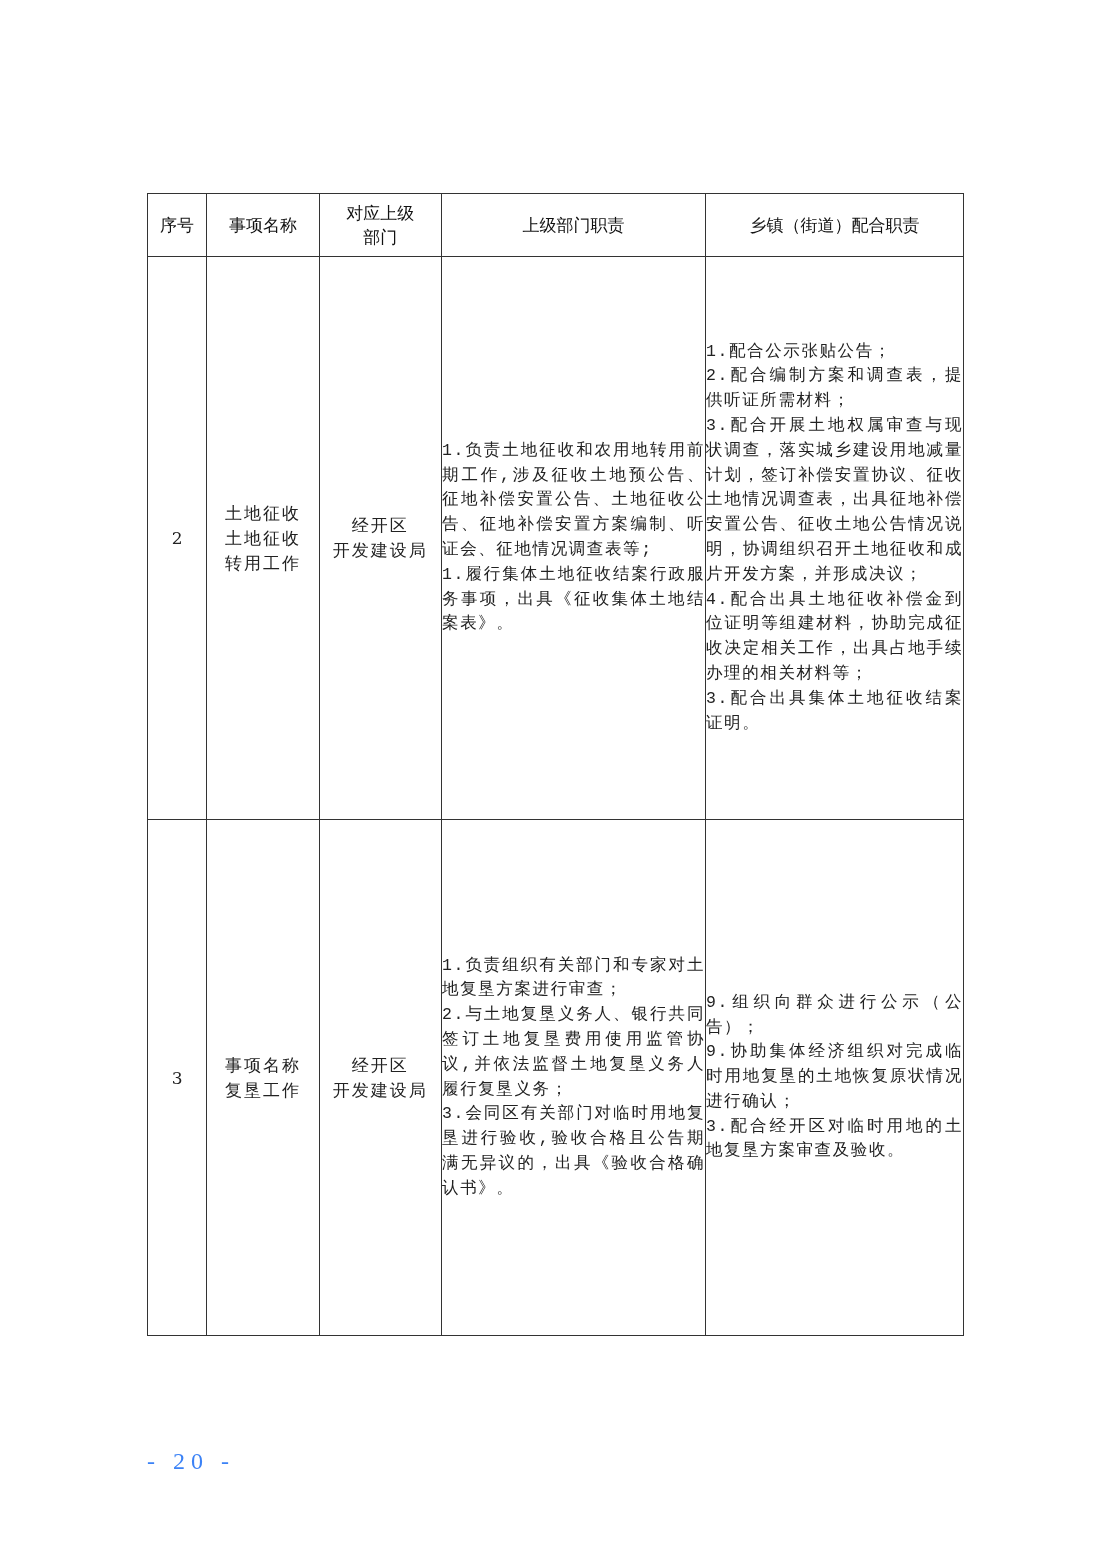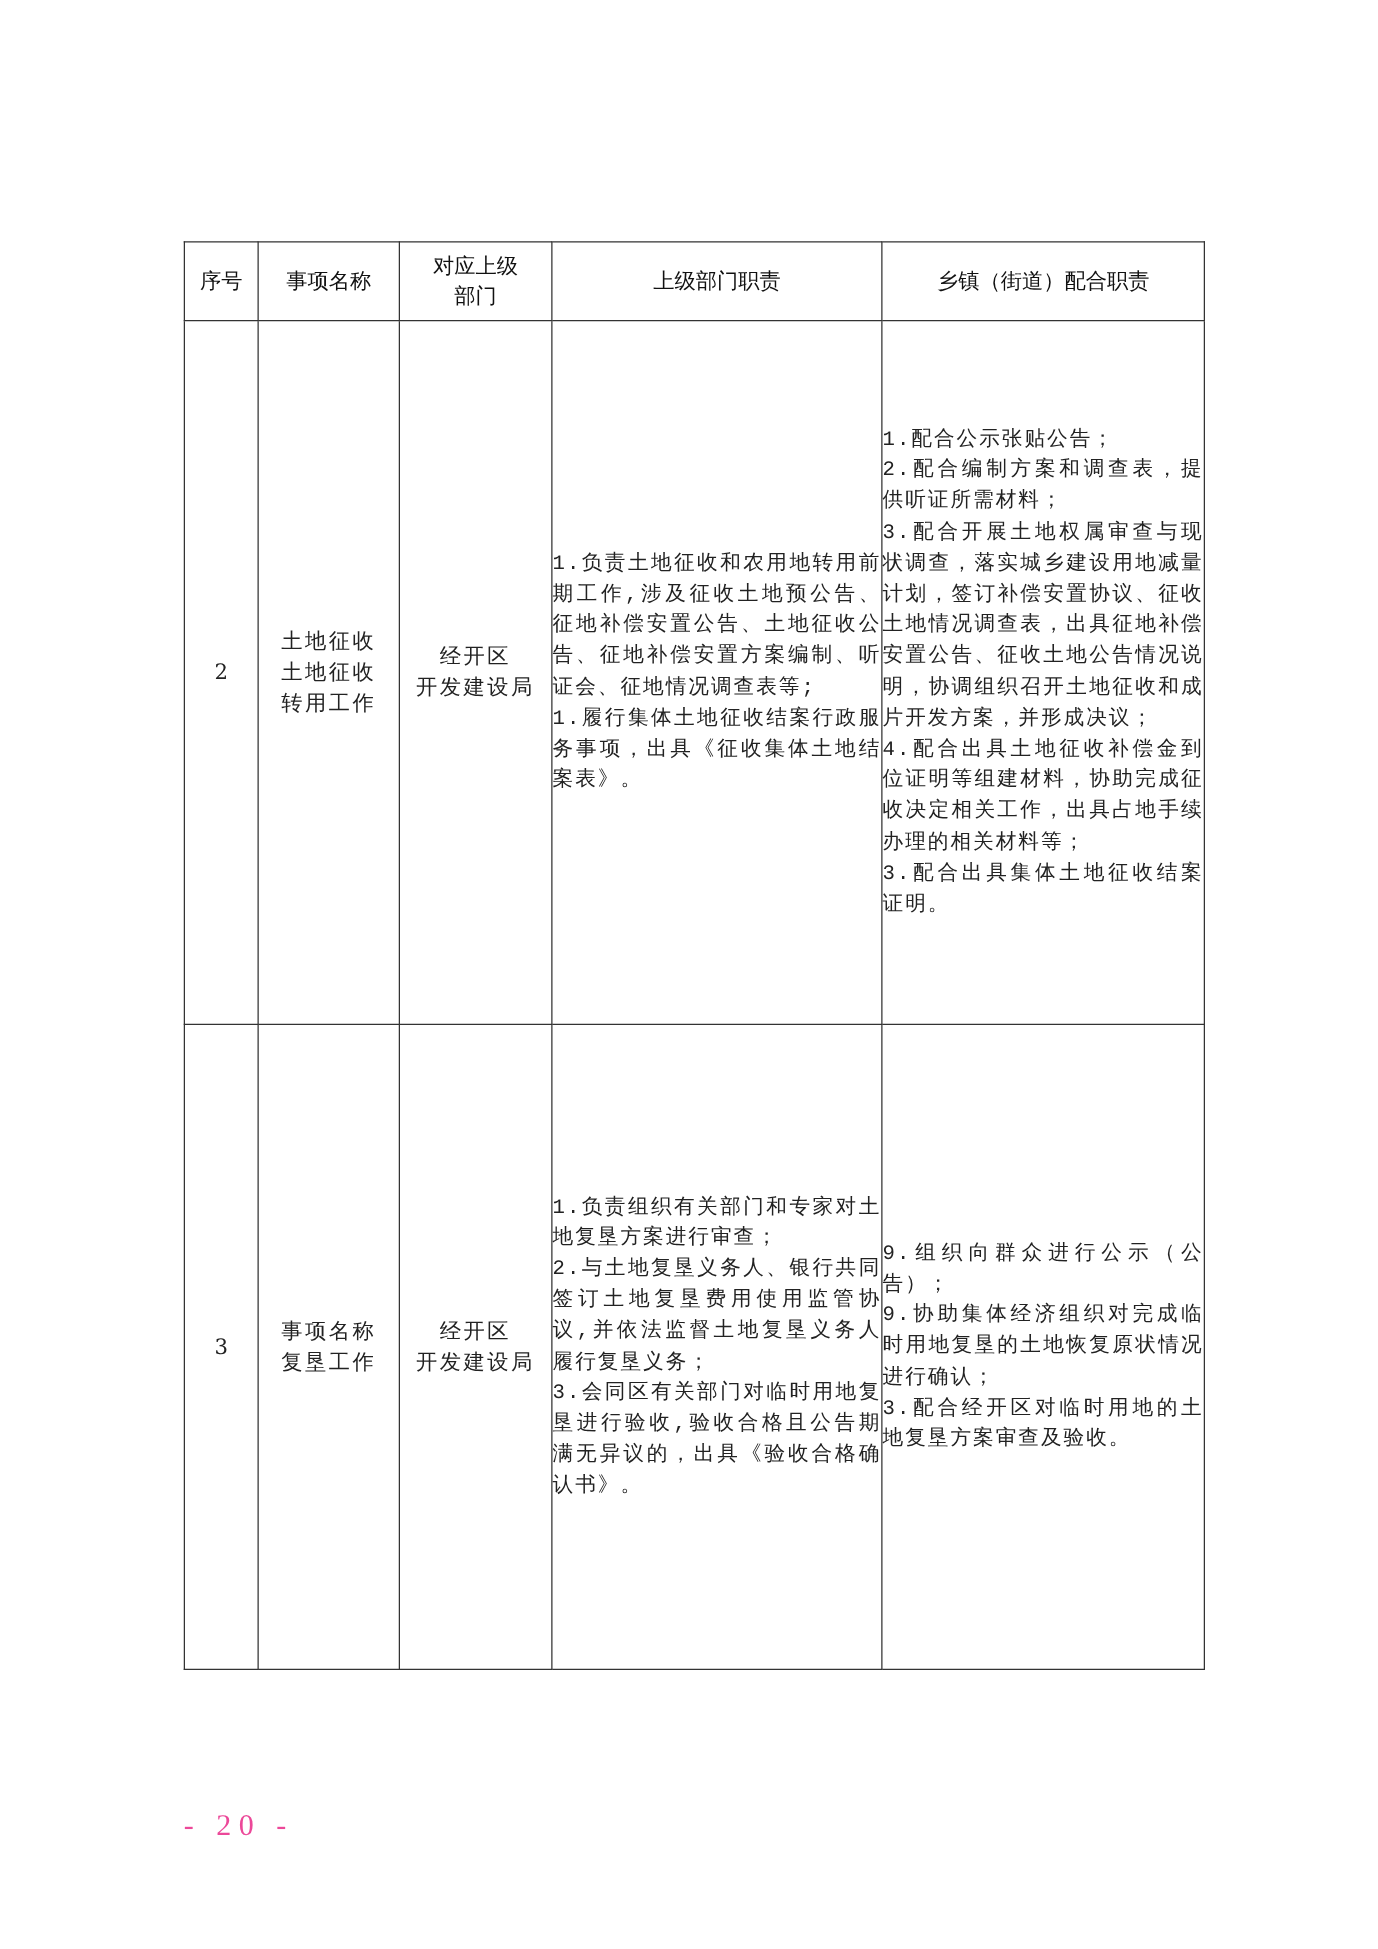--- a/index.html
+++ b/index.html
@@ -10,21 +10,21 @@
   .tbl th { height:62px; font-family:"DejaVu Sans","Liberation Sans",sans-serif; font-weight:normal;
             font-size:17px; color:#111; text-align:center; line-height:24px; }
   .c1 { width:59px; } .c2 { width:112px; } .c3 { width:122px; } .c4 { width:263px; } .c5 { width:257px; }
   .num { text-align:center; font-size:17px; }
   .center { text-align:center; font-size:17px; line-height:25px; letter-spacing:2px; }
   .para { font-size:16.5px; line-height:24.8px; padding:0 8px 0 10px; text-align:justify; letter-spacing:1.6px; }
   .para div { margin:0;font-family:Liberation Mono, monospace; }
   .row2 td { height:562px; }
   .row3 td { height:515px; }
   .pagenum { position:absolute; left:147px; top:1448px; font-size:24px; letter-spacing:6px;
-             font-family:"Liberation Serif","DejaVu Serif",serif; color:#ec4899; }
+             font-family:"Liberation Serif","DejaVu Serif",serif; color:#3b82f6; }
 </style>
 </head>
 <body>
 
 <table class="tbl">
   <colgroup>
     <col class="c1">
       <col class="c2">
       <col class="c3">
       <col class="c4">

